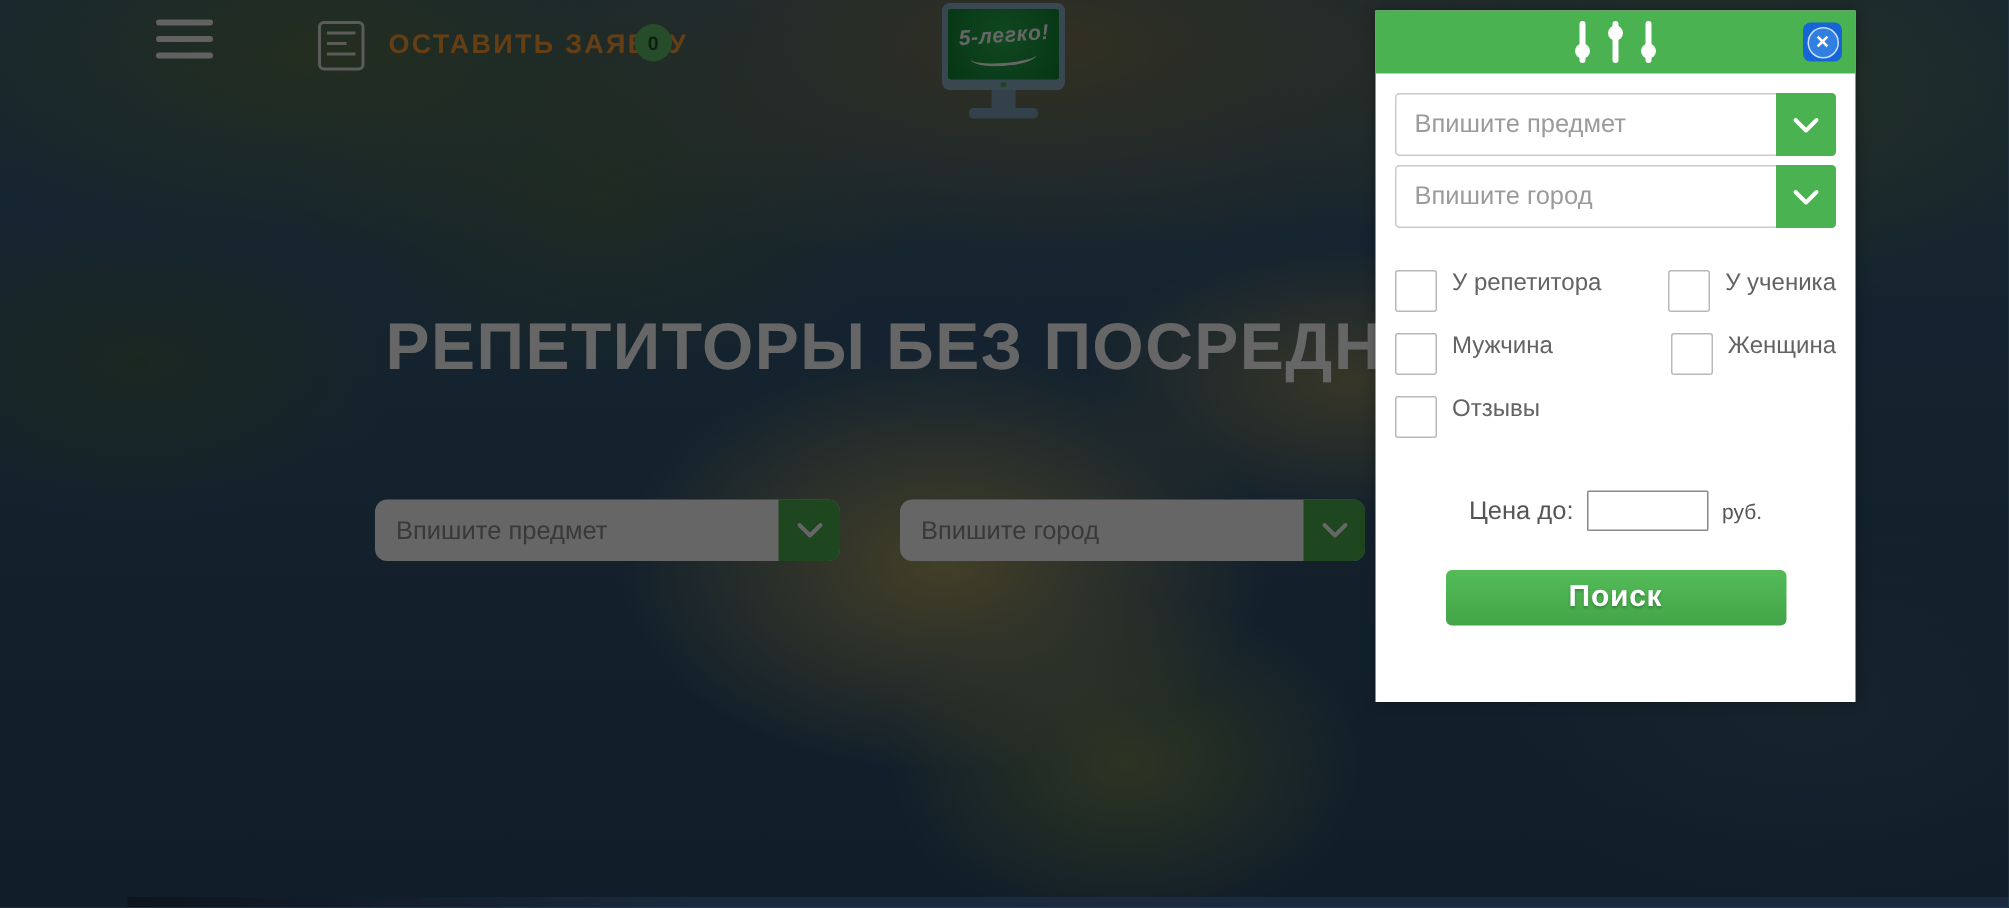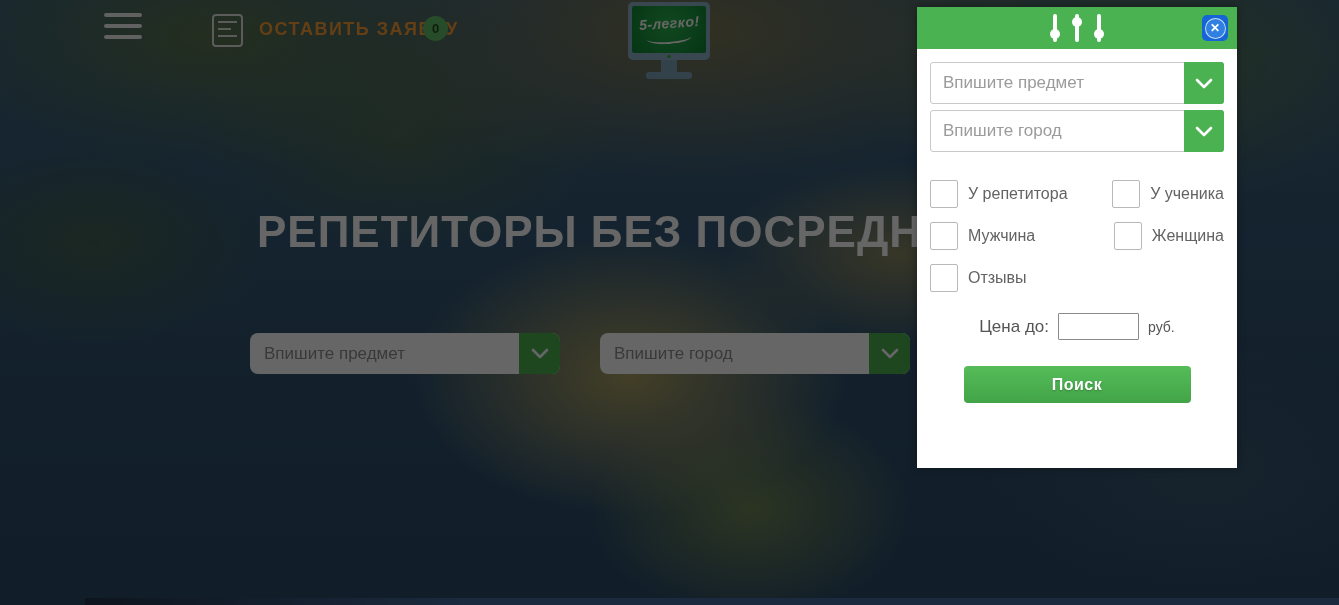--- a/index.html
+++ b/index.html
@@ -101,34 +101,34 @@
   .field input { position:absolute; left:0; top:0; width:248px; height:40px; border:none; outline:none;
                  background:transparent; padding:0 0 0 12px; font-size:17px;
                  font-family:"Liberation Sans", sans-serif; color:#444; }
   .field input::placeholder { color:#9b9b9b; opacity:1; }
   .field .dd-btn { position:absolute; right:-1px; top:-1px; width:40px; height:42px; background:#4bb251;
                  border-radius:0 3px 3px 0; display:flex; align-items:center; justify-content:center; cursor:pointer; }
 
   .cb-rows { margin-top:28px; }
   .cb-row { display:flex; align-items:center; height:28px; margin-bottom:14px; }
   .cb-row.two-col { justify-content:space-between; }
-  .cb-group { display:flex; align-items:center; }
+  .cb-group { display:flex; align-items:flex-start; }
   .checkbox { width:28px; height:28px; border:1px solid #b9b9b9; border-radius:2px; background:#fff;
               flex:0 0 28px; cursor:pointer; }
   .cb-label { font-size:16px; color:#636363; margin-left:10px; white-space:nowrap; }
 
-  .price-row { margin-top:21px; display:flex; align-items:center; justify-content:center; }
+  .price-row { margin-top:35px; display:flex; align-items:center; justify-content:center; }
   .price-label { font-size:17px; color:#555; }
   .price-input { width:81px; height:27px; border:1px solid #8a8a8a; border-radius:1px; margin:0 9px;
                  font-size:15px; padding:0 6px; outline:none; font-family:"Liberation Sans", sans-serif; color:#444; }
   .currency-label { font-size:14px; color:#555; }
 
   .search-btn { display:block; width:227px; height:37px; margin:26px auto 0;
                 background:linear-gradient(#55bc59, #42a447); border:none; border-radius:4px;
-                color:#fff; font-size:16px; font-weight:bold; letter-spacing:.5px;
+                color:#fff; font-size:20px; font-weight:bold; letter-spacing:.5px;
                 font-family:"Liberation Sans", sans-serif; cursor:pointer;
                 text-shadow:0 1px 2px rgba(0,0,0,.25); }
 
   .chev { display:block; }
 </style>
 </head>
 <body>
 
 <div class="stage">
 

